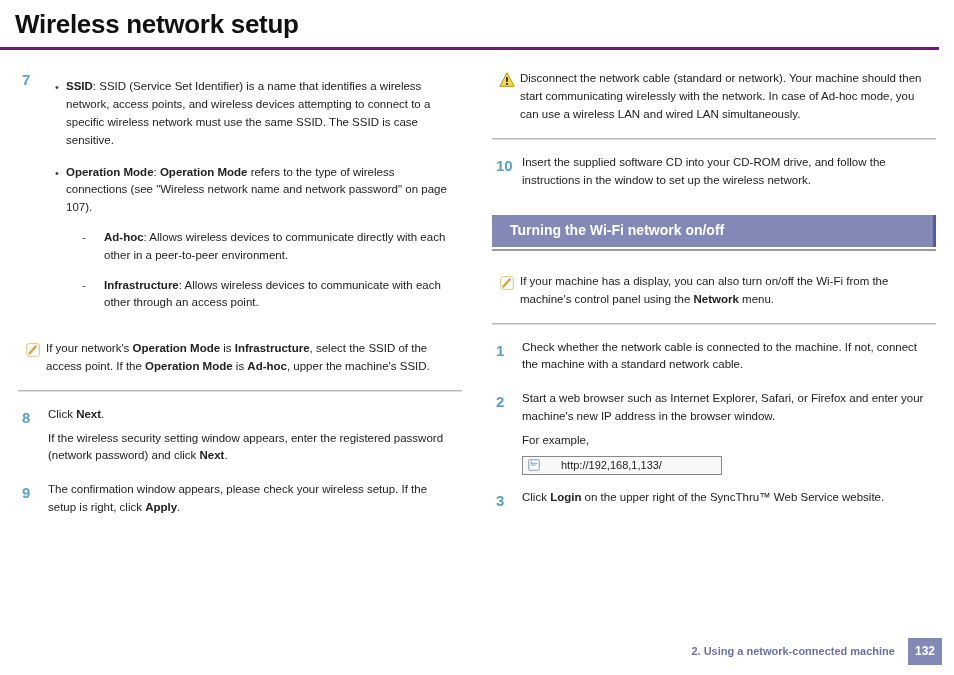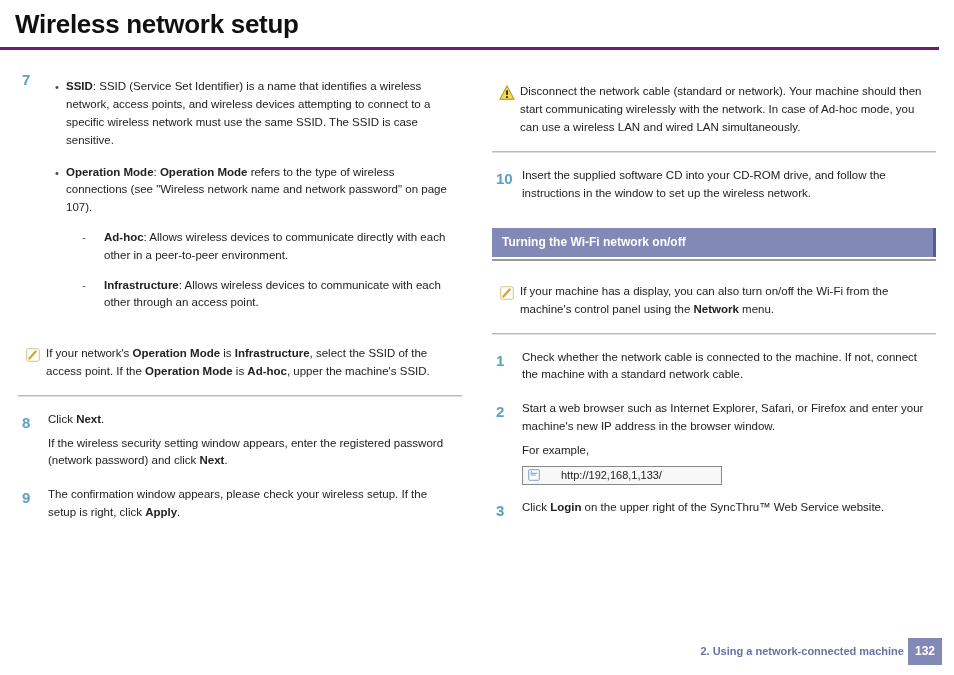--- a/index.html
+++ b/index.html
@@ -53,21 +53,21 @@
     width: 18px; flex-shrink: 0; text-align: center;
     color: #444; font-size: 11px; padding-top: 1px;
   }
   .dash-item {
     display: flex;
     margin: 12px 0 0 16px;
   }
   .dash { width: 22px; flex-shrink: 0; color: #444; }
   .infobox, .warnbox {
     display: flex;
-    margin: 15px 0 10px 0;
+    margin: 2px 0 10px 0;
     padding: 4px 6px 4px 2px;
   }
   .infobox { }
   .box-icon {
     width: 26px; height: 22px; flex-shrink: 0;
     display: flex; align-items: flex-start; justify-content: center;
     padding-top: 1px;
   }
   .note-icon-svg { width: 18px; height: 18px; }
   .warn-icon-svg { width: 18px; height: 18px; }
@@ -75,22 +75,22 @@
   .hr-under {
     border: none;
     height: 2px;
     background: linear-gradient(#aaa, #eee);
     margin: 4px 0 14px 0;
   }
   .section-head {
     background: #8289b7;
     color: #fff;
     font-weight: 700;
-    font-size: 12px;
-    padding: 5px 10px;
+    font-size: 14px;
+    padding: 5px 18px;
     margin: 20px 0 2px 0;
     border-right: 3px solid #555d94;
   }
   .section-underline {
     border-top: 2px solid #999;
     margin-bottom: 18px;
   }
   b { font-weight: 700; }
   .addrbar {
     display: flex;
@@ -104,21 +104,21 @@
     padding: 0 4px;
     gap: 20px;
   }
   .addrbar .page-icon { width: 14px; height: 14px; }
   .footer {
     position: absolute;
     bottom: 10px;
     right: 12px;
     display: flex;
     align-items: center;
-    gap: 4px;
+    gap: 13px;
     font-size: 11px;
   }
   .footer-text { color: #6a72a3; font-weight: 700; }
   .footer-page {
     background: #8289b7;
     color: #fff;
     font-weight: 700;
     padding: 4px 7px;
     font-size: 12px;
   }

